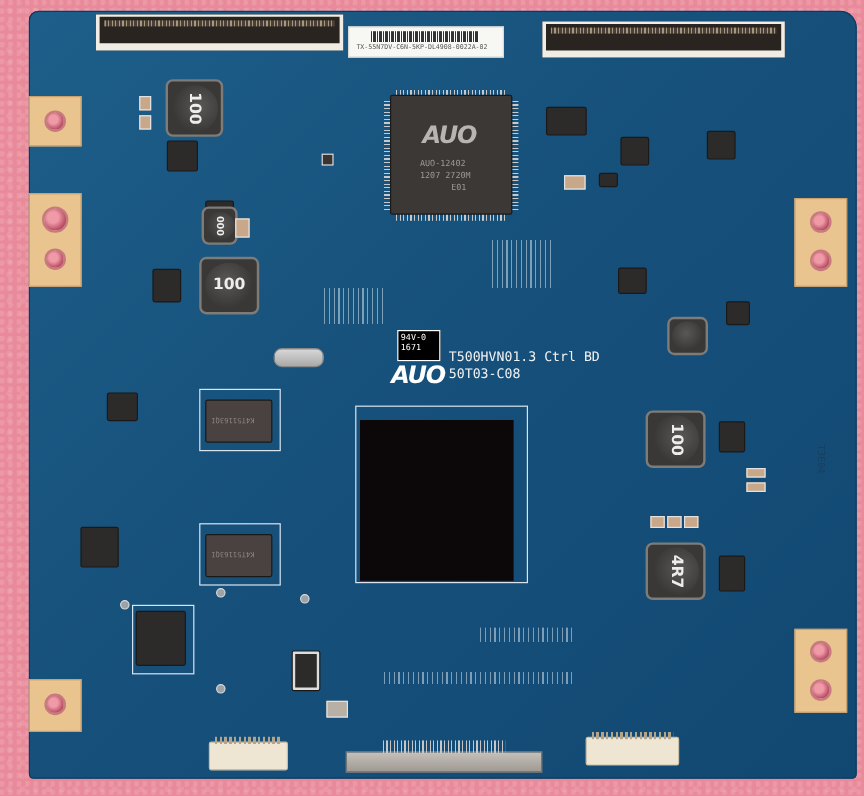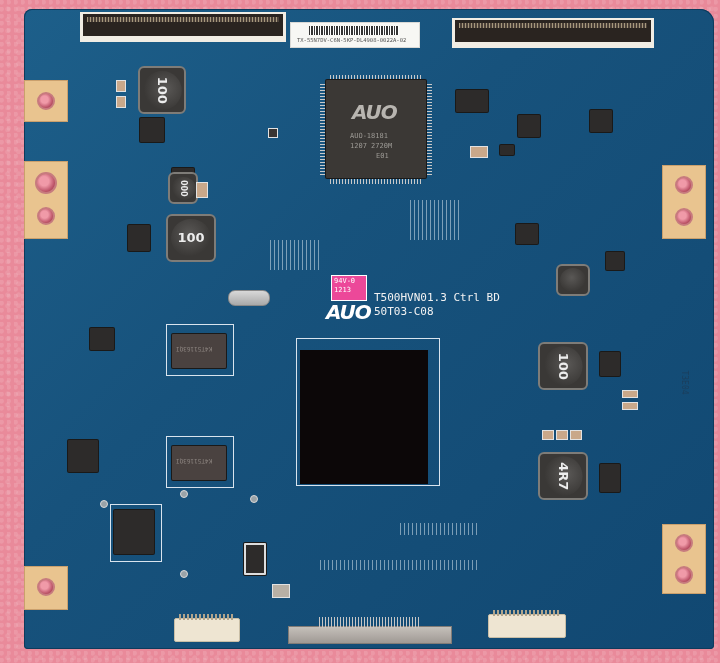--- a/index.html
+++ b/index.html
@@ -110,21 +110,21 @@
   <div class="barcode" style="left:18px;width:90px;"></div>
   <div style="position:absolute;left:6px;top:14px;white-space:nowrap;">TX-55N7DV-C6N-5KP-DL4908-0022A-02</div>
 </div>
 
 <div class="qfp-pins" style="left:330px;top:75px;width:92px;height:6px;"></div>
 <div class="qfp-pins" style="left:330px;top:178px;width:92px;height:6px;"></div>
 <div class="qfp-pins v" style="left:320px;top:84px;width:6px;height:92px;"></div>
 <div class="qfp-pins v" style="left:426px;top:84px;width:6px;height:92px;"></div>
 <div class="chip" style="left:326px;top:80px;width:100px;height:98px;background:#3b3835;">
   <div class="auo-logo" style="left:26px;top:20px;font-size:20px;color:#b8b5b0;">AUO</div>
-  <div style="position:absolute;left:24px;top:52px;font-size:7px;color:#9d9a95;font-family:'DejaVu Sans Mono',monospace;">AUO-18181</div>
+  <div style="position:absolute;left:24px;top:52px;font-size:7px;color:#9d9a95;font-family:'DejaVu Sans Mono',monospace;">AUO-12402</div>
   <div style="position:absolute;left:24px;top:62px;font-size:7px;color:#9d9a95;font-family:'DejaVu Sans Mono',monospace;">1207 2720M</div>
   <div style="position:absolute;left:50px;top:72px;font-size:7px;color:#9d9a95;font-family:'DejaVu Sans Mono',monospace;">E01</div>
 </div>
 
 <div class="chip" style="left:456px;top:90px;width:32px;height:22px;"></div>
 <div class="chip" style="left:518px;top:115px;width:22px;height:22px;"></div>
 <div class="chip" style="left:590px;top:110px;width:22px;height:22px;"></div>
 <div class="chip" style="left:500px;top:145px;width:14px;height:10px;"></div>
 <div class="chip" style="left:516px;top:224px;width:22px;height:20px;"></div>
 <div class="chip" style="left:606px;top:252px;width:18px;height:18px;"></div>
@@ -166,23 +166,23 @@
   <div style="position:absolute;left:4px;top:12px;font-size:6px;color:#8d8580;font-family:'DejaVu Sans Mono',monospace;transform:rotate(180deg);">K4T51163QI</div>
 </div>
 <div class="outline" style="left:166px;top:436px;width:66px;height:50px;"></div>
 <div class="chip" style="left:172px;top:446px;width:54px;height:34px;background:#4a4240;">
   <div style="position:absolute;left:4px;top:12px;font-size:6px;color:#8d8580;font-family:'DejaVu Sans Mono',monospace;transform:rotate(180deg);">K4T51163QI</div>
 </div>
 
 <div class="outline" style="left:296px;top:338px;width:142px;height:146px;"></div>
 <div style="position:absolute;left:300px;top:350px;width:128px;height:134px;background:#0c0708;"></div>
 
-<div style="position:absolute;left:331px;top:275px;width:30px;height:22px;border:1px solid #fff;background:#ec4899;font-family:'DejaVu Sans Mono',monospace;font-size:7px;color:#fff;line-height:9px;padding:1px 2px;">
+<div style="position:absolute;left:331px;top:275px;width:30px;height:22px;border:1px solid #fff;background:#000000;font-family:'DejaVu Sans Mono',monospace;font-size:7px;color:#fff;line-height:9px;padding:1px 2px;">
   <div>94V-0</div>
-  <div>1213</div>
+  <div>1671</div>
 </div>
 <div class="auo-logo" style="left:326px;top:300px;font-size:20px;">AUO</div>
 <div class="silk" style="left:374px;top:291px;font-size:11px;">T500HVN01.3 Ctrl BD</div>
 <div class="silk" style="left:374px;top:305px;font-size:11px;">50T03-C08</div>
 <div class="silk" style="left:672px;top:378px;font-size:8px;color:#1b3e5c;transform:rotate(90deg);">T3E04</div>
 
 <div class="traces" style="left:400px;top:523px;width:80px;height:12px;"></div>
 <div class="traces" style="left:320px;top:560px;width:160px;height:10px;"></div>
 <div class="traces" style="left:410px;top:200px;width:50px;height:40px;"></div>
 <div class="traces" style="left:270px;top:240px;width:50px;height:30px;"></div>

